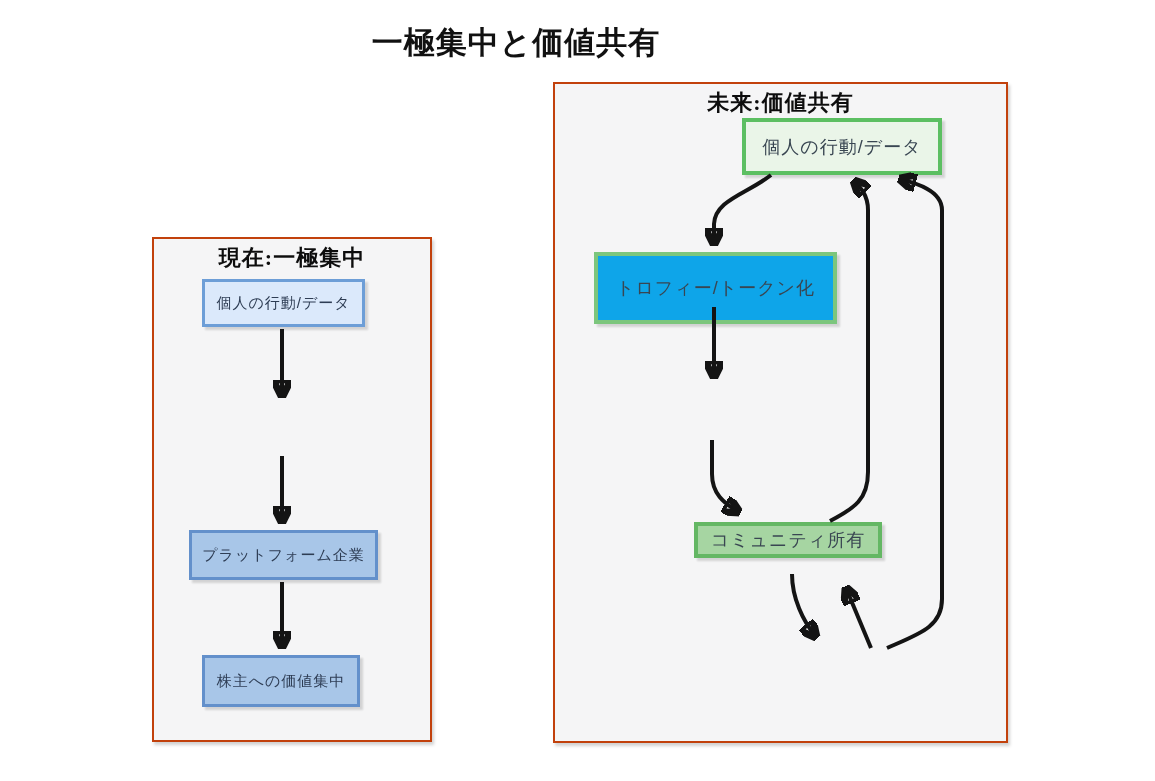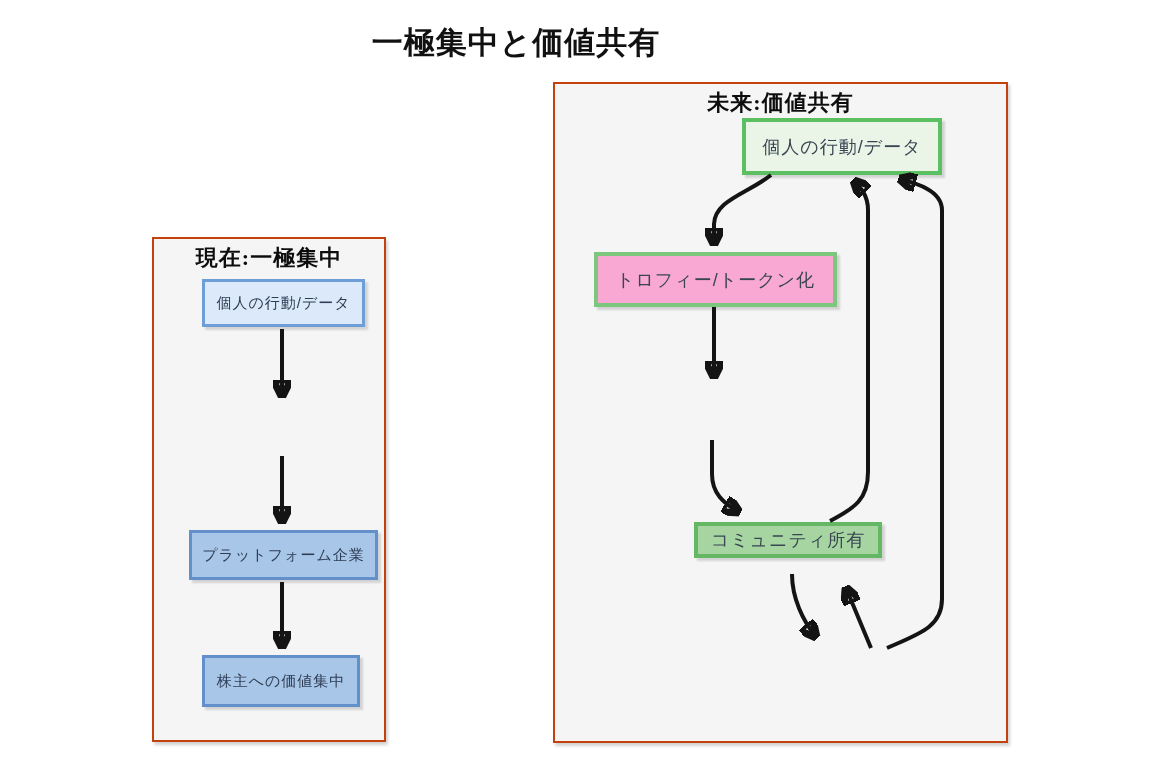--- a/index.html
+++ b/index.html
@@ -13,21 +13,21 @@
     position:absolute; left:256px; top:22px; width:520px; margin:0;
     text-align:center; font-size:31px; font-weight:bold; color:#111111;
     font-family:"Liberation Serif","DejaVu Serif",serif;
     letter-spacing:1px;
   }
   .panel {
     position:absolute; box-sizing:border-box;
     background:#f5f5f6; border:2px solid #c2410c;
     box-shadow:2px 3px 3px rgba(0,0,0,0.18);
   }
-  .panel-current { left:152px; top:237px; width:234px; height:505px; }
+  .panel-current { left:152px; top:237px; width:280px; height:505px; }
   .panel-future  { left:553px; top:82px;  width:455px; height:661px; }
   .panel-title {
     position:absolute; left:0; top:4px; width:100%; margin:0;
     text-align:center; font-size:22px; font-weight:bold; color:#0d0d0d;
     font-family:"Liberation Serif","DejaVu Serif",serif;
     letter-spacing:1px;
   }
   .node {
     position:absolute; box-sizing:border-box;
     display:flex; align-items:center; justify-content:center;
@@ -37,21 +37,21 @@
   }
   
   .cnode { border:3px solid #6d9ed7; font-size:15px; color:#2e3d54; }
   .cn1 { left:48px; top:40px;  width:163px; height:48px; background:#dbe9fb; }
   .cn2 { left:72px; top:166px; width:114px; height:49px; background:#dbe9fb; }
   .cn3 { left:35px; top:291px; width:189px; height:50px; background:#a8c6e8; border-color:#6390cb; }
   .cn4 { left:48px; top:416px; width:158px; height:52px; background:#a8c6e8; border-color:#6390cb; }
   
   .fnode { border:4px solid #5cbf62; font-size:18px; color:#394652; }
   .fn1 { left:187px; top:34px;  width:200px; height:57px; background:#eaf5e8; border-color:#5cbf62; }
-  .fn2 { left:39px;  top:168px; width:243px; height:55px; background:#f9a8d4; border-color:#7cc67d; }
+  .fn2 { left:39px;  top:168px; width:243px; height:72px; background:#0ea5e9; border-color:#7cc67d; }
   .fn3 { left:109px; top:301px; width:98px;  height:55px; background:#c9e7c4; border-color:#5eb85f; }
   .fn4 { left:139px; top:438px; width:188px; height:36px; background:#a6d5a2; border-color:#64b764; }
   .fn5 { left:210px; top:566px; width:154px; height:52px; background:#98d094; border-color:#5bb45b; }
   .edges {
     position:absolute; left:0; top:0; pointer-events:none;
   }
   .edges path { stroke:#141414; stroke-width:4; fill:none; stroke-linejoin:round; }
 </style>
 </head>
 <body>

